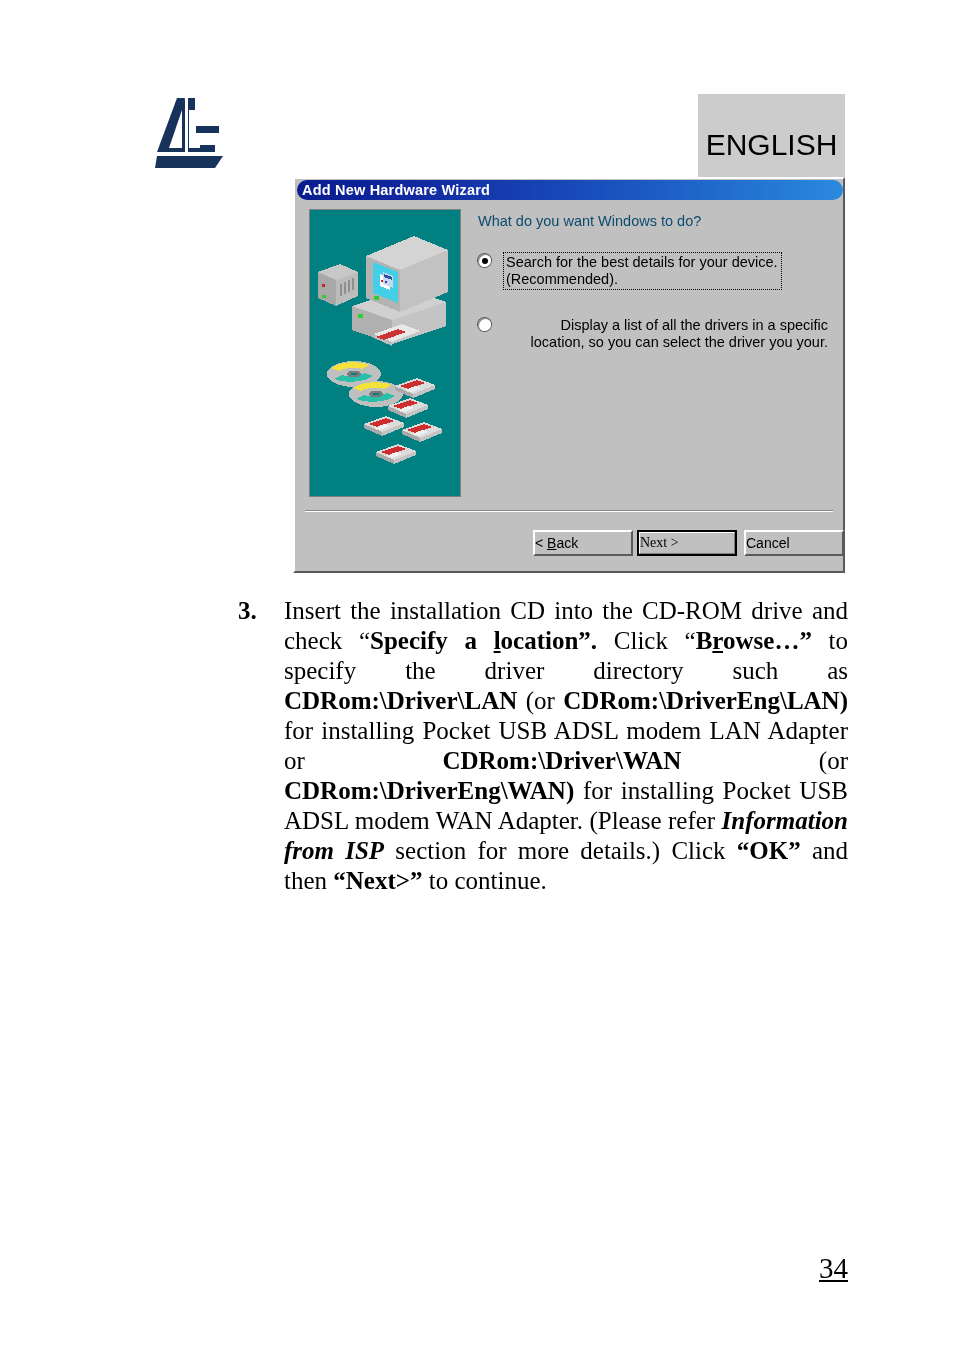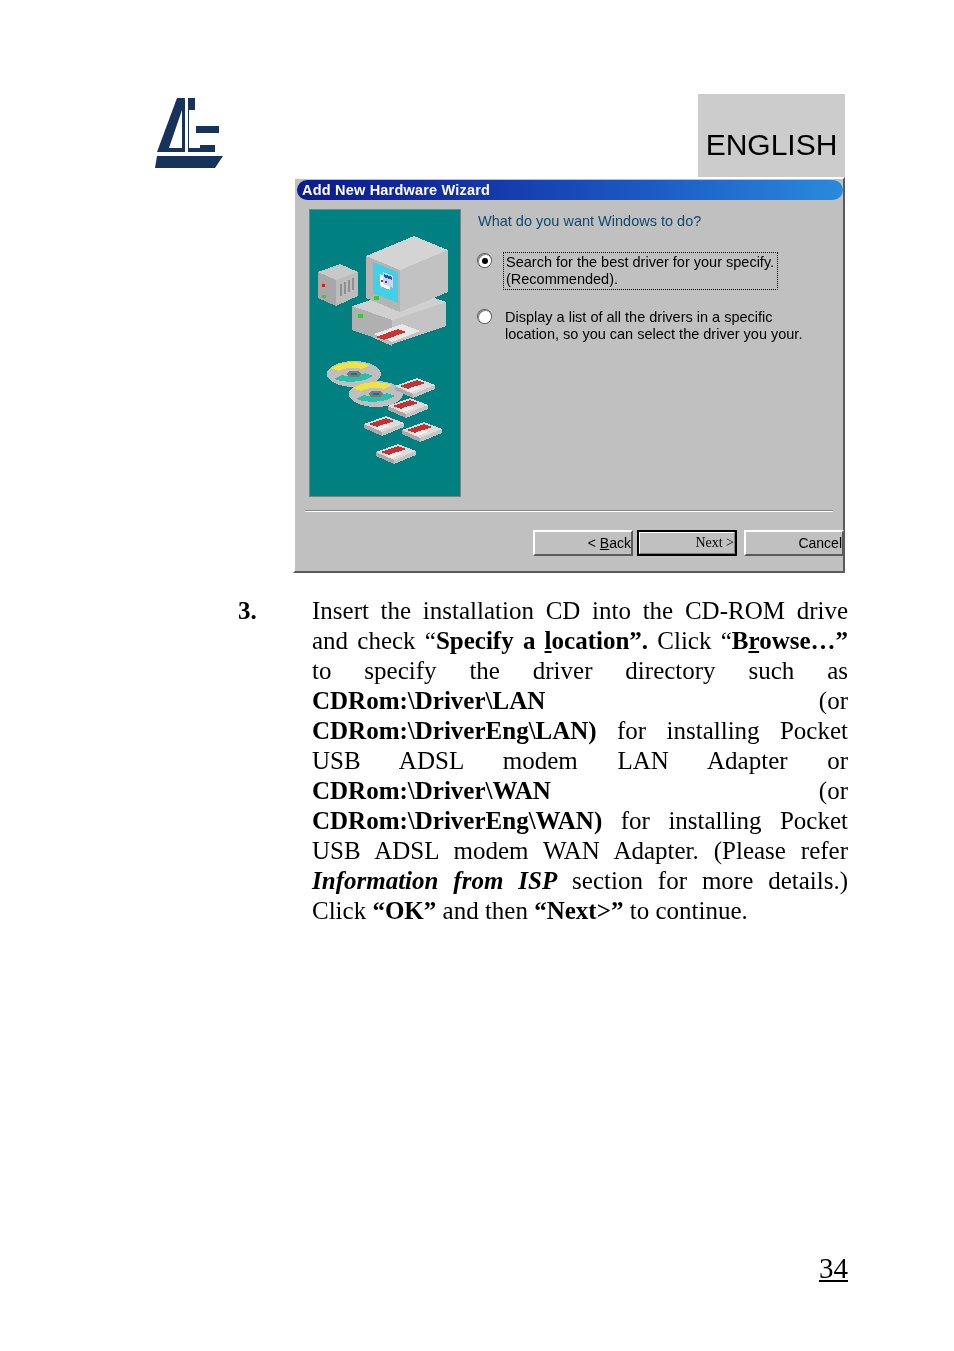--- a/index.html
+++ b/index.html
@@ -118,21 +118,21 @@
     color: #0c4a6e;
     margin: 4px 0 0 1px;
     white-space: nowrap;
   }
   .radio-row {
     position: relative;
     margin-top: 23px;
     padding-left: 26px;
     min-height: 34px;
   }
-  .radio-row.second { margin-top: 18px; }
+  .radio-row.second { margin-top: 26px; text-align: right; }
 
   .radio-ctl {
     position: absolute;
     left: 1px;
     top: 2px;
     width: 13px;
     height: 13px;
     border-radius: 50%;
     background: #ffffff;
     box-shadow: inset 1px 1px 0 #808080, inset -1px -1px 0 #ffffff, 0 0 0 1px #5a5a5a;
@@ -183,21 +183,21 @@
   .btn {
     position: absolute;
     top: 2px;
     width: 100px;
     height: 26px;
     background: #c0c0c0;
     color: #000000;
     font-family: "Liberation Sans", "DejaVu Sans", sans-serif;
     font-size: 14px;
     line-height: 22px;
-    text-align: right;
+    text-align: left;
     box-sizing: border-box;
     border-top: 2px solid #ffffff;
     border-left: 2px solid #ffffff;
     border-right: 2px solid #5a5a5a;
     border-bottom: 2px solid #5a5a5a;
     white-space: nowrap;
   }
   .btn.default-btn {
     border: 2px solid #000000;
     line-height: 20px;
@@ -226,21 +226,21 @@
   }
   .step-num {
     position: absolute;
     left: 0;
     top: 0;
     font-size: 25px;
     font-weight: bold;
     line-height: 30px;
   }
   .step-text {
-    margin-left: 74px;
+    margin-left: 46px;
     font-size: 25px;
     line-height: 30px;
     text-align: justify;
     text-justify: inter-word;
     hyphens: none;
   }
   .step-text b { font-weight: bold; }
   .step-text .bi { font-weight: bold; font-style: italic; }
   .step-text .ul { text-decoration: underline; }
 
@@ -392,21 +392,21 @@
   </div>
 
   <div class="content-pane">
     <div class="question">What do you want Windows to do?</div>
 
     <div class="radio-row">
       <span class="radio-ctl checked">
           <span class="dot"></span>
         </span>
       <span class="radio-label focused">
-        <span>Search for the best driver for your specify.</span><br>
+        <span>Search for the best details for your device.</span><br>
         <span>(Recommended).</span>
       </span>
     </div>
 
     <div class="radio-row second">
       <span class="radio-ctl"></span>
       <span class="radio-label">
         <span>Display a list of all the drivers in a specific</span><br>
         <span>location, so you can select the driver you your.</span>
       </span>

